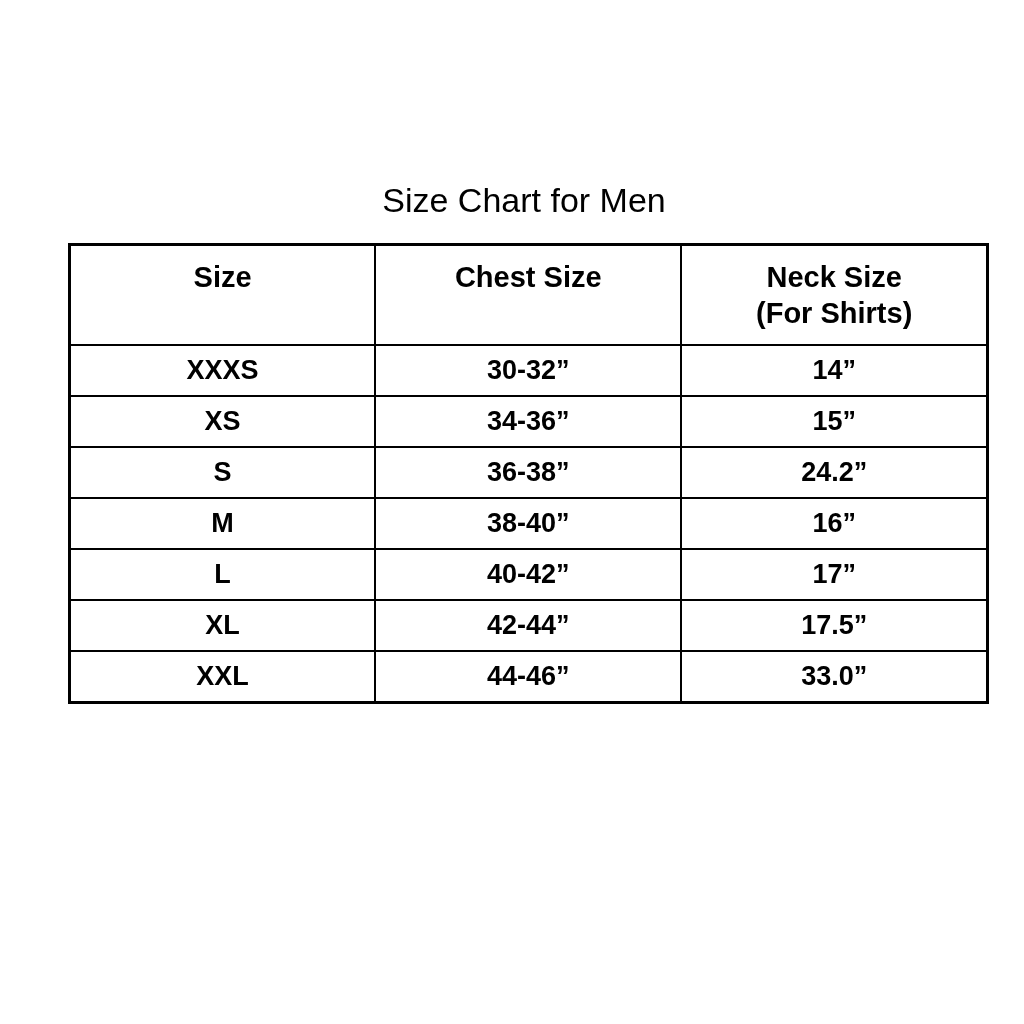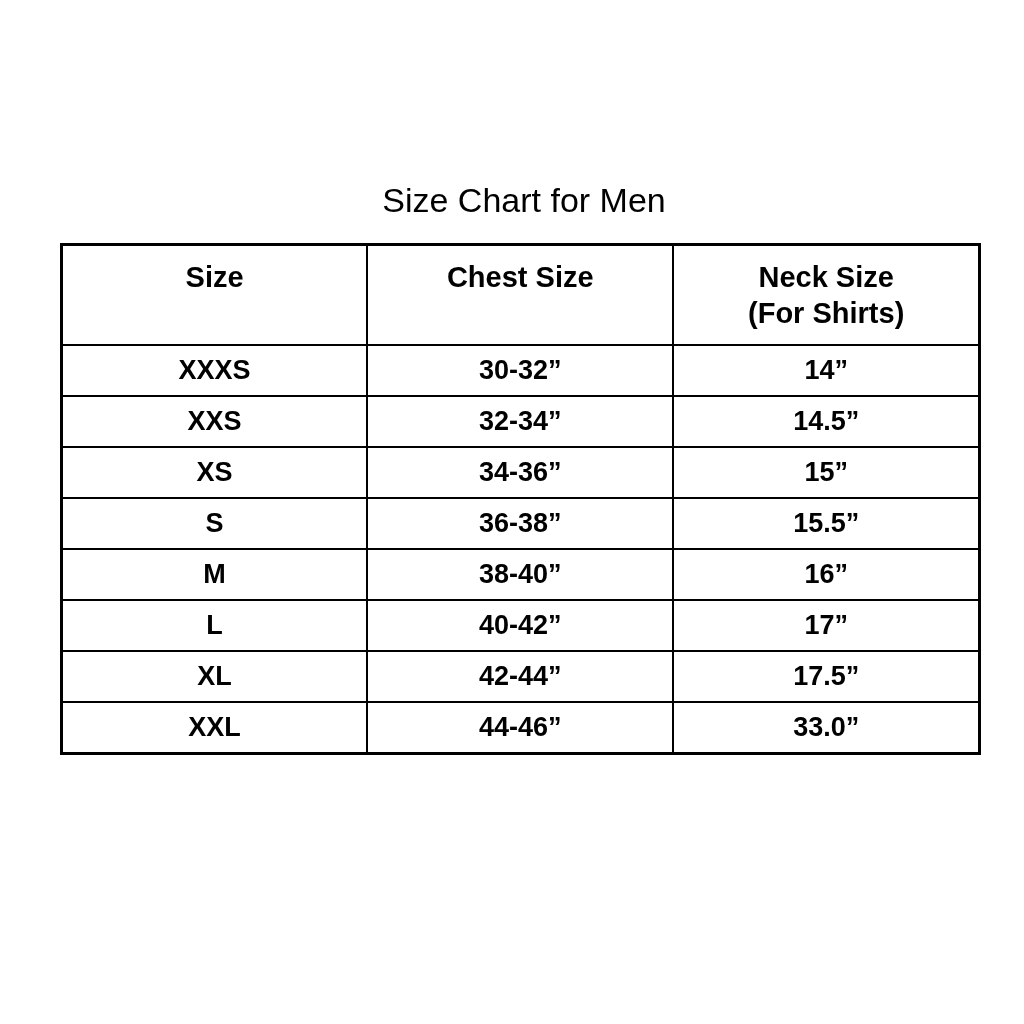--- a/index.html
+++ b/index.html
@@ -23,21 +23,21 @@
     width: 100%;
     margin: 12px;
     text-align: center;
     font-size: 34px;
     line-height: 40px;
     font-weight: normal;
     color: #000000;
   }
   table.size-table {
     position: absolute;
-    left: 60px;
+    left: 68px;
     top: 243px;
     width: 921px;
     border-collapse: collapse;
     table-layout: fixed;
     border: 3px solid #000000;
   }
   table.size-table th,
   table.size-table td {
     border: 2px solid #000000;
     text-align: center;
@@ -86,33 +86,28 @@
         </th>
       </tr>
     </thead>
     <tbody>
       <tr>
         <td>XXXS</td>
         <td>30-32”</td>
         <td>14”</td>
       </tr>
       <tr>
-        <td>XXS</td>
-        <td>32-34”</td>
-        <td>14.5”</td>
-      </tr>
-      <tr>
         <td>XS</td>
         <td>34-36”</td>
         <td>15”</td>
       </tr>
       <tr>
         <td>S</td>
         <td>36-38”</td>
-        <td>15.5”</td>
+        <td>24.2”</td>
       </tr>
       <tr>
         <td>M</td>
         <td>38-40”</td>
         <td>16”</td>
       </tr>
       <tr>
         <td>L</td>
         <td>40-42”</td>
         <td>17”</td>

